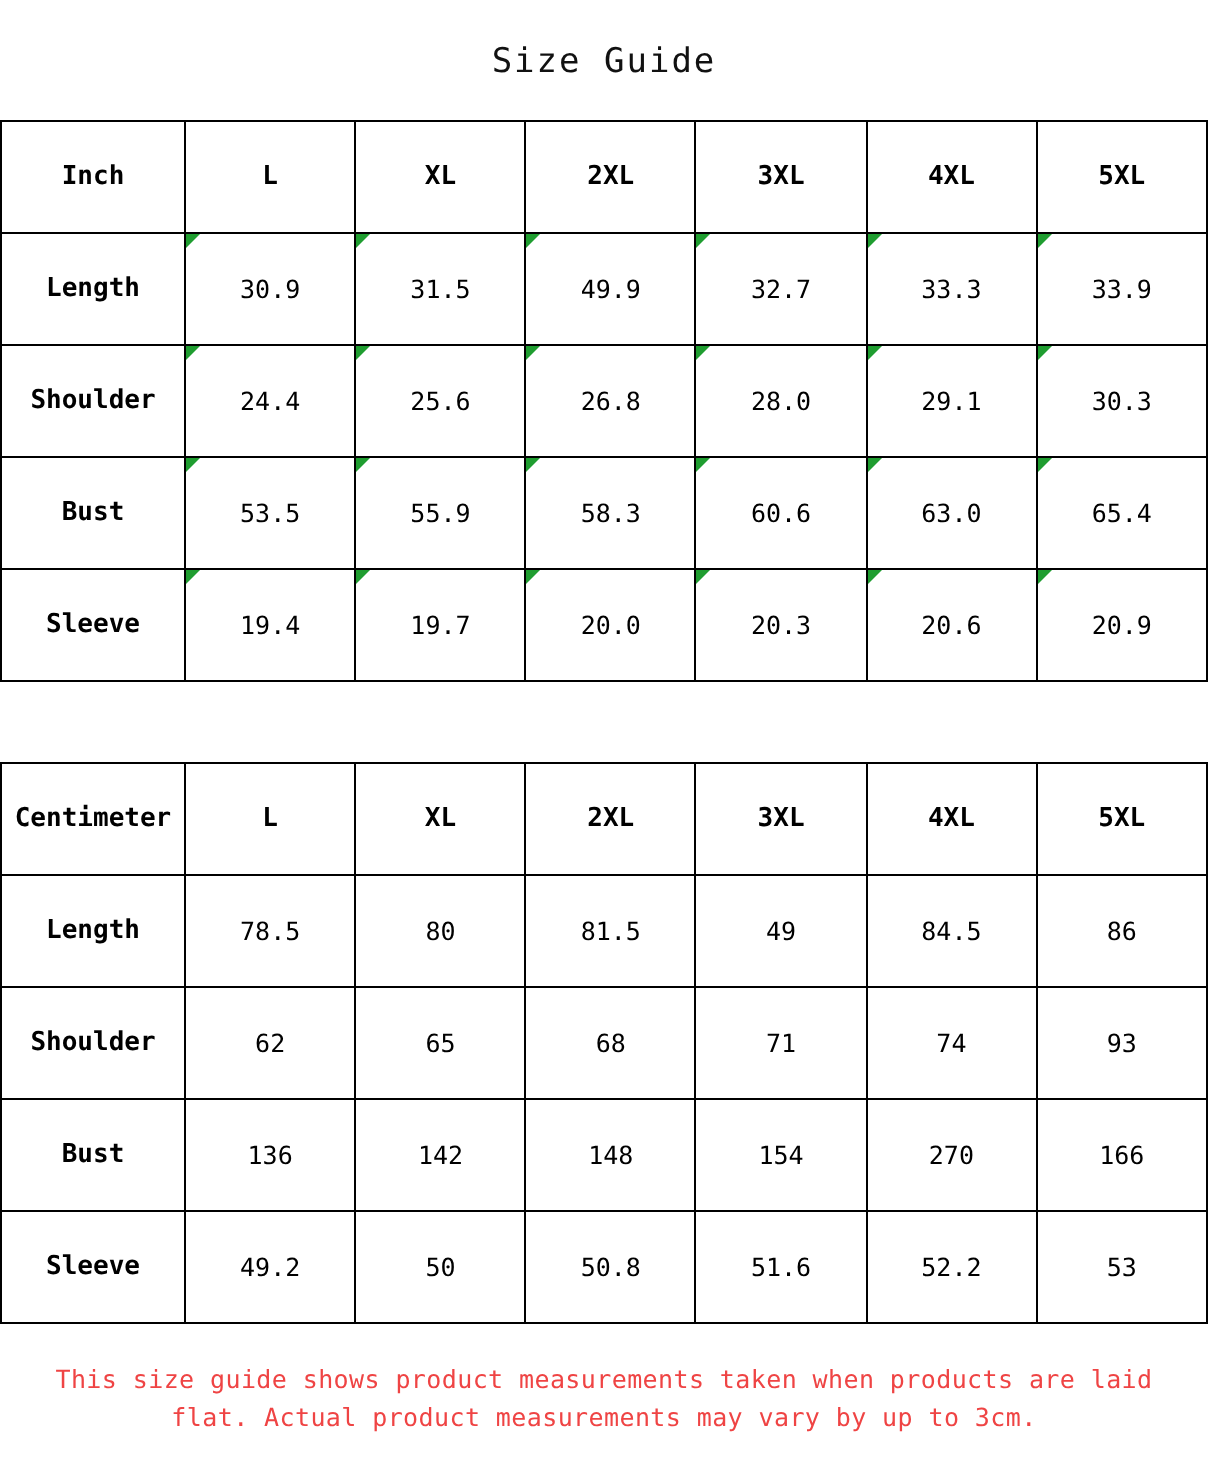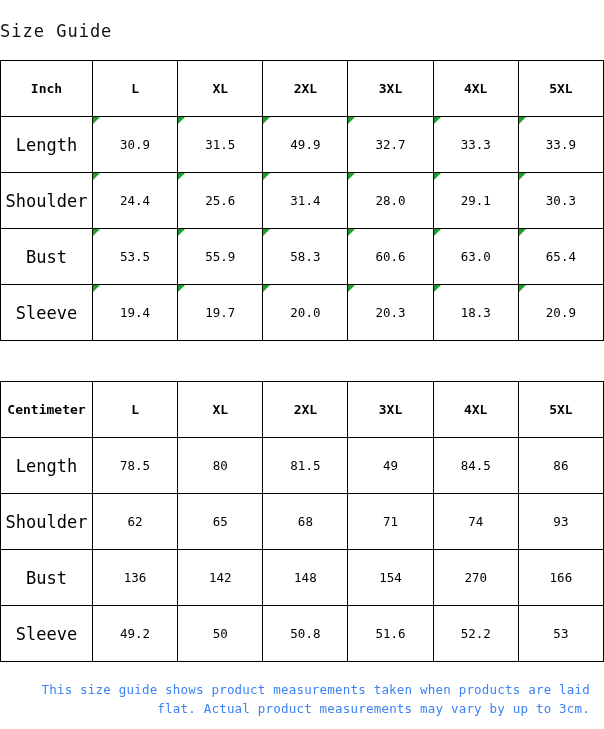--- a/index.html
+++ b/index.html
@@ -17,20 +17,21 @@
   .page {
     width: 604px;
     height: 729px;
     position: relative;
     box-sizing: border-box;
     padding: 0;
     display: flex;
     flex-direction: column;
   }
   .title {
+    text-align: center;
     font-size: 17px;
     letter-spacing: 1px;
     padding-top: 21px;
     padding-bottom: 19px;
     font-weight: 400;
     color: #111;
   }
   .table-wrap {
     width: 100%;
   }
@@ -51,44 +52,44 @@
     font-weight: 400;
   }
   table.size-table thead th {
     font-weight: bold;
     font-size: 13px;
   }
   table.size-table thead th.unit-head {
     font-weight: bold;
   }
   table.size-table tbody th.row-head {
-    font-weight: normal;
-    font-size: 17px;
+    font-weight: bold;
+    font-size: 13px;
     text-align: center;
   }
   
   td.data::before {
     content: "";
     position: absolute;
     top: 0;
     left: 0;
     width: 0;
     height: 0;
     border-top: 7px solid #1f9d30;
     border-right: 7px solid transparent;
   }
   .spacer {
     height: 40px;
   }
   .footnote {
-    text-align: right;
+    text-align: center;
     font-size: 12.5px;
     line-height: 1.55;
     padding: 18px 14px 0 14px;
-    color: #3b82f6;
+    color: #ef4444;
     letter-spacing: 0.2px;
   }
   col.first-col { width: 92px; }
   .row-head { padding-left: 0; }
 </style>
 </head>
 <body>
 
 <div class="page">
 
@@ -123,41 +124,41 @@
           <td class="data">31.5</td>
           <td class="data">49.9</td>
           <td class="data">32.7</td>
           <td class="data">33.3</td>
           <td class="data">33.9</td>
         </tr>
         <tr>
           <th class="row-head">Shoulder</th>
           <td class="data">24.4</td>
           <td class="data">25.6</td>
-          <td class="data">31.4</td>
+          <td class="data">26.8</td>
           <td class="data">28.0</td>
           <td class="data">29.1</td>
           <td class="data">30.3</td>
         </tr>
         <tr>
           <th class="row-head">Bust</th>
           <td class="data">53.5</td>
           <td class="data">55.9</td>
           <td class="data">58.3</td>
           <td class="data">60.6</td>
           <td class="data">63.0</td>
           <td class="data">65.4</td>
         </tr>
         <tr>
           <th class="row-head">Sleeve</th>
           <td class="data">19.4</td>
           <td class="data">19.7</td>
           <td class="data">20.0</td>
           <td class="data">20.3</td>
-          <td class="data">18.3</td>
+          <td class="data">20.6</td>
           <td class="data">20.9</td>
         </tr>
       </tbody>
     </table>
   </div>
 
   <div class="spacer"></div>
 
   <div class="table-wrap">
     <table class="size-table">

